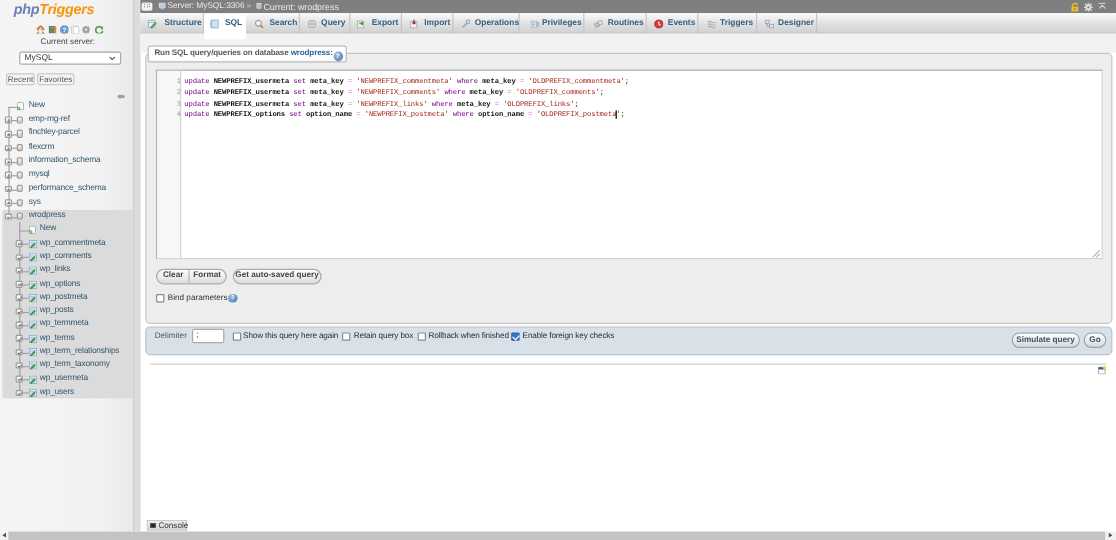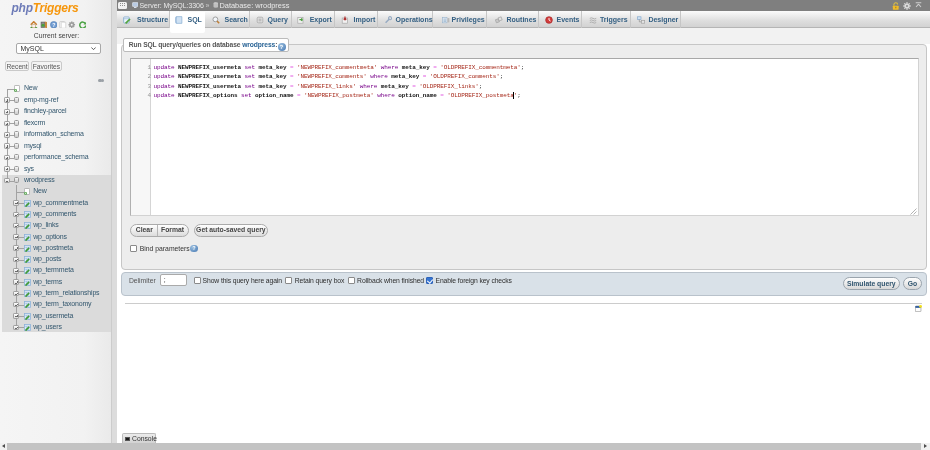--- a/index.html
+++ b/index.html
@@ -389,21 +389,21 @@
 <svg class="srvicon abs" viewBox="0 0 13 12">
     <rect x="1" y="1" width="11" height="8" rx="1" fill="#b9cbe3" stroke="#eef2f8" stroke-width="1"></rect>
     <rect x="4" y="10" width="5" height="2" fill="#d7dfeb"></rect>
   </svg>
 <div id="crumb" class="abs" style="left:139.5px;">Server: MySQL:3306</div>
 <div id="crumb2" class="abs" style="left:205.5px; top:1.5px; font-size:7px; color:#ccc;">»</div>
 <svg class="dbcicon abs" viewBox="0 0 12 12">
     <ellipse cx="6" cy="2.5" rx="5" ry="2" fill="#d8d8d8"></ellipse>
     <path d="M1 2.5 v7 a5 2 0 0 0 10 0 v-7" fill="#bfbfbf"></path>
   </svg>
-<div id="crumb3" class="abs" style="left:219.5px; top:1.3px; font-size:7.4px; color:#e9e9e9;">Database: wrodpress</div>
+<div id="crumb3" class="abs" style="left:219.5px; top:1.3px; font-size:7.4px; color:#e9e9e9;">Current: wrodpress</div>
 <div id="topright">
     <svg class="abs" style="left:891.5px; top:1.8px; width:7.5px; height:8px;" viewBox="0 0 10 11">
       <path d="M2.5 5 V3.5 a2.5 2.5 0 0 1 5 0" stroke="#e4c23c" stroke-width="1.4" fill="none"></path>
       <rect x="1" y="5" width="8" height="5.5" rx="0.8" fill="#eebb2d"></rect>
       <rect x="4.4" y="6.5" width="1.4" height="2.2" fill="#a77d14"></rect>
     </svg>
     <svg class="abs" style="left:903px; top:1.6px; width:8px; height:8px;" viewBox="0 0 10 10">
       <circle cx="5" cy="5" r="2.8" fill="#dcdcdc"></circle>
       <g stroke="#dcdcdc" stroke-width="1.7">
         <path d="M5 0.4 V3 M5 7 V9.6 M0.4 5 H3 M7 5 H9.6 M1.7 1.7 L3.4 3.4 M6.6 6.6 L8.3 8.3 M8.3 1.7 L6.6 3.4 M3.4 6.6 L1.7 8.3"></path>

